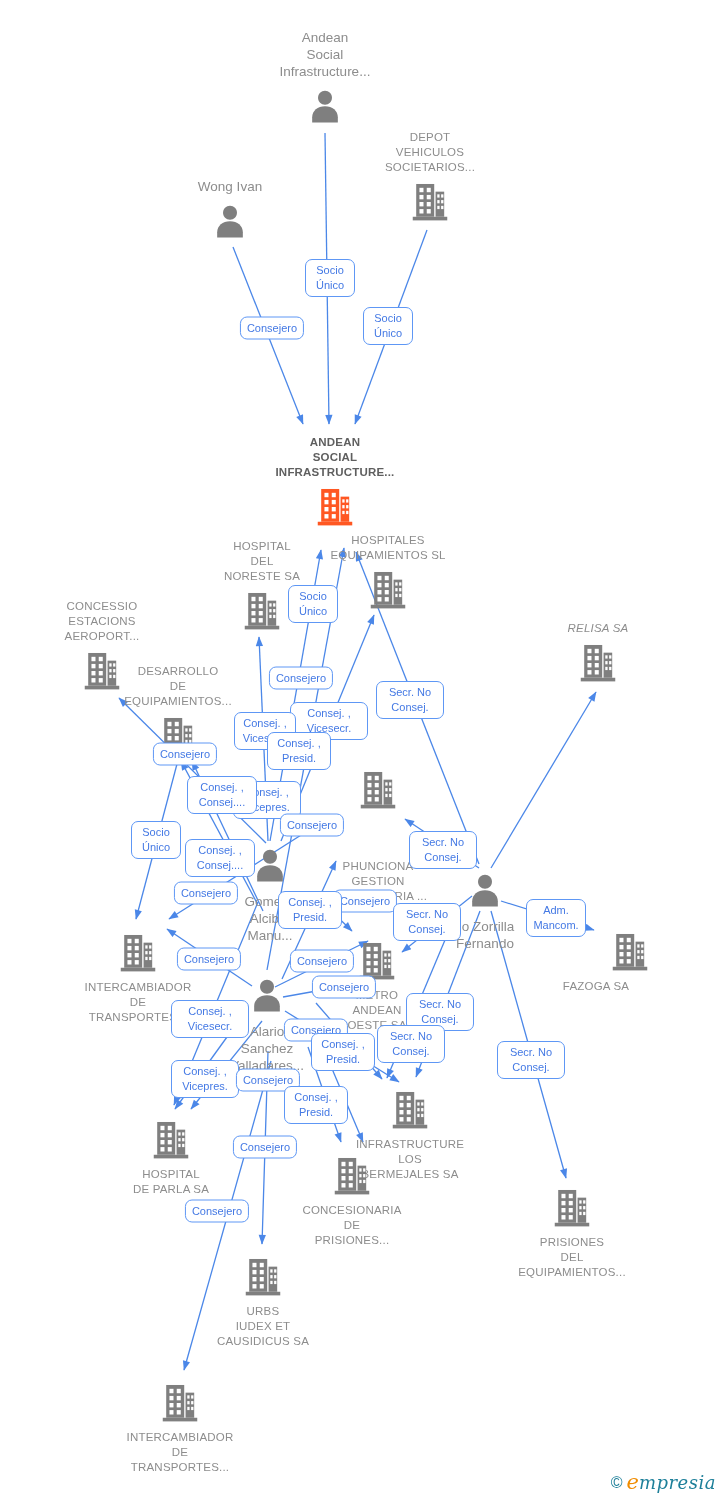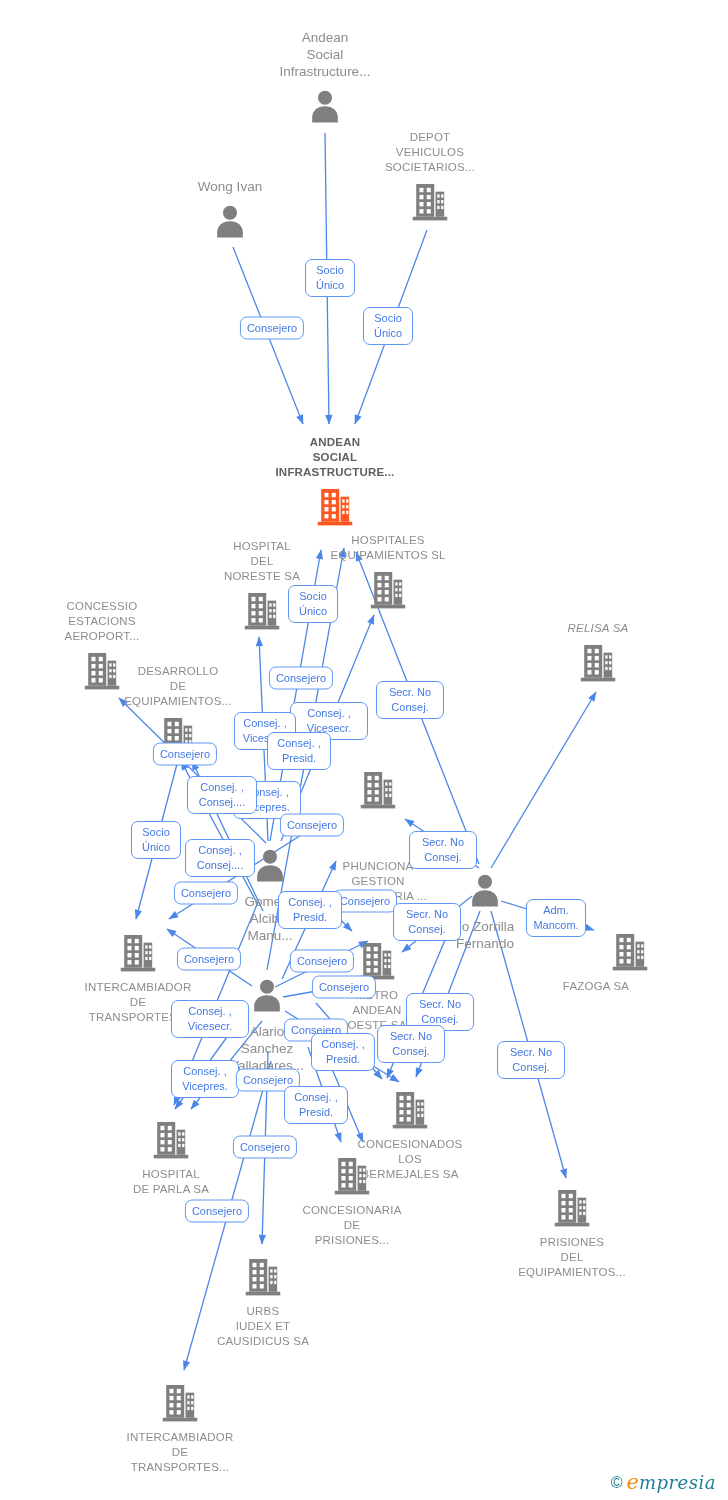--- a/index.html
+++ b/index.html
@@ -467,21 +467,21 @@
       <rect x="15.8" y="8" width="1.2" height="1.7"></rect>
           <rect x="17.8" y="8" width="1.2" height="1.7"></rect>
       <rect x="15.8" y="11" width="1.2" height="1.7"></rect>
           <rect x="17.8" y="11" width="1.2" height="1.7"></rect>
       <rect x="15.8" y="14" width="1.2" height="1.7"></rect>
           <rect x="17.8" y="14" width="1.2" height="1.7"></rect>
     </g>
   </svg>
 </div>
     <div class="node-label company-label" style="left: 410px; top: 1137px;">
-      <div>CONCESIONADOS</div>
+      <div>INFRASTRUCTURE</div>
       <div>LOS</div>
       <div>BERMEJALES SA</div>
     </div>
     <div class="node-icon company" style="left: 148px; top: 1117px; width: 46px; height: 46px;">
   <svg viewBox="0 0 24 24" xmlns="http://www.w3.org/2000/svg">
     <g fill="currentColor">
       <rect x="3" y="19.7" width="18" height="1.9"></rect>
       <rect x="4.8" y="2.6" width="9.4" height="17.1"></rect>
       <rect x="14.9" y="6.6" width="4.5" height="13.1"></rect>
     </g>

